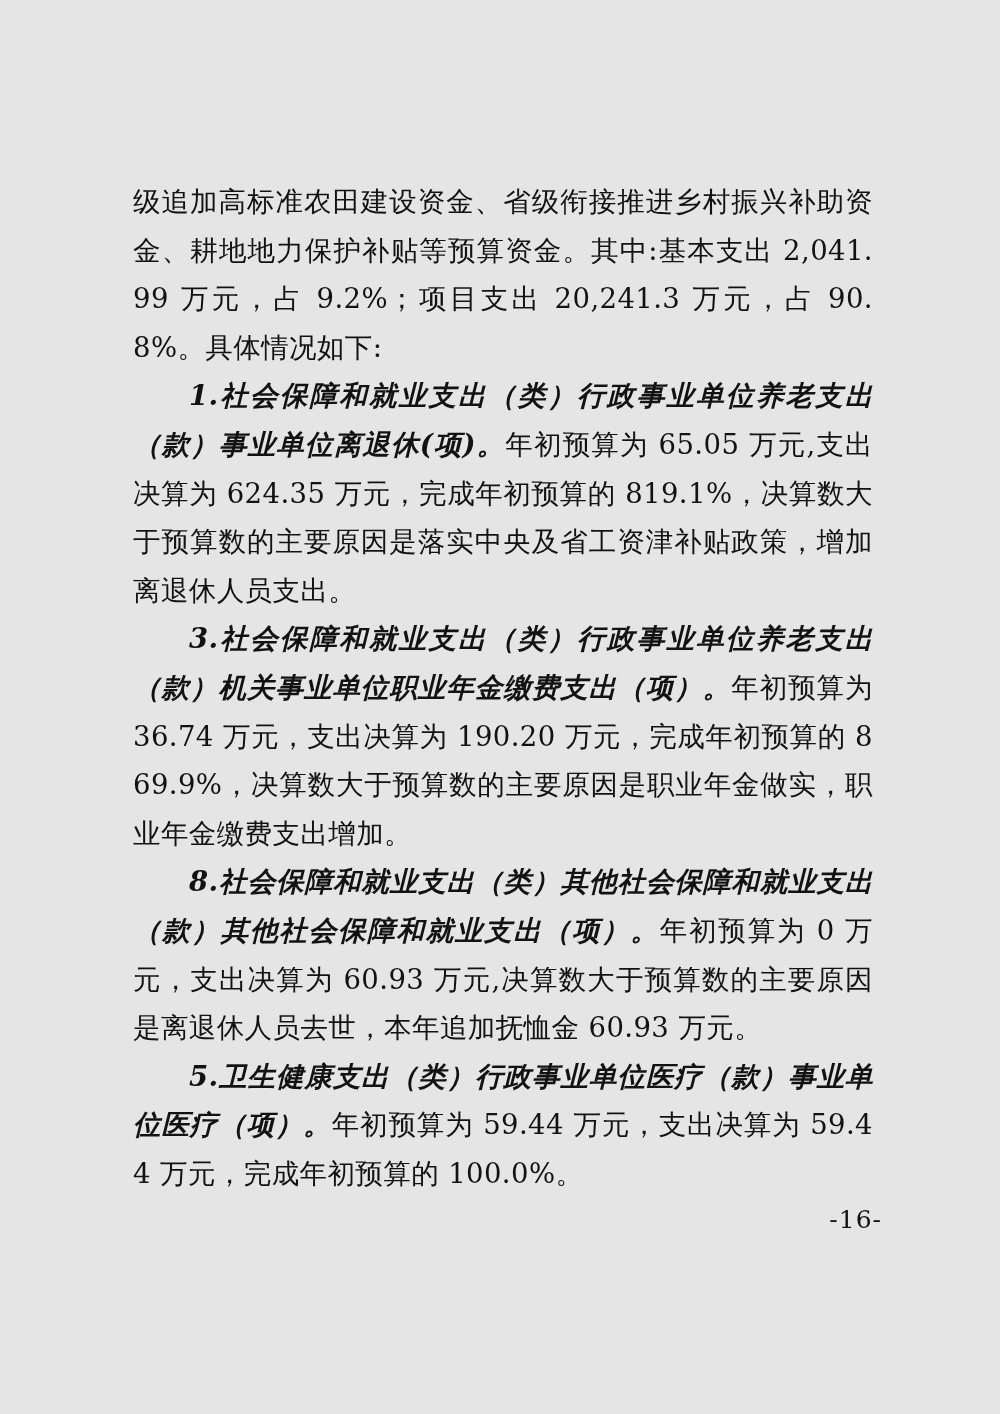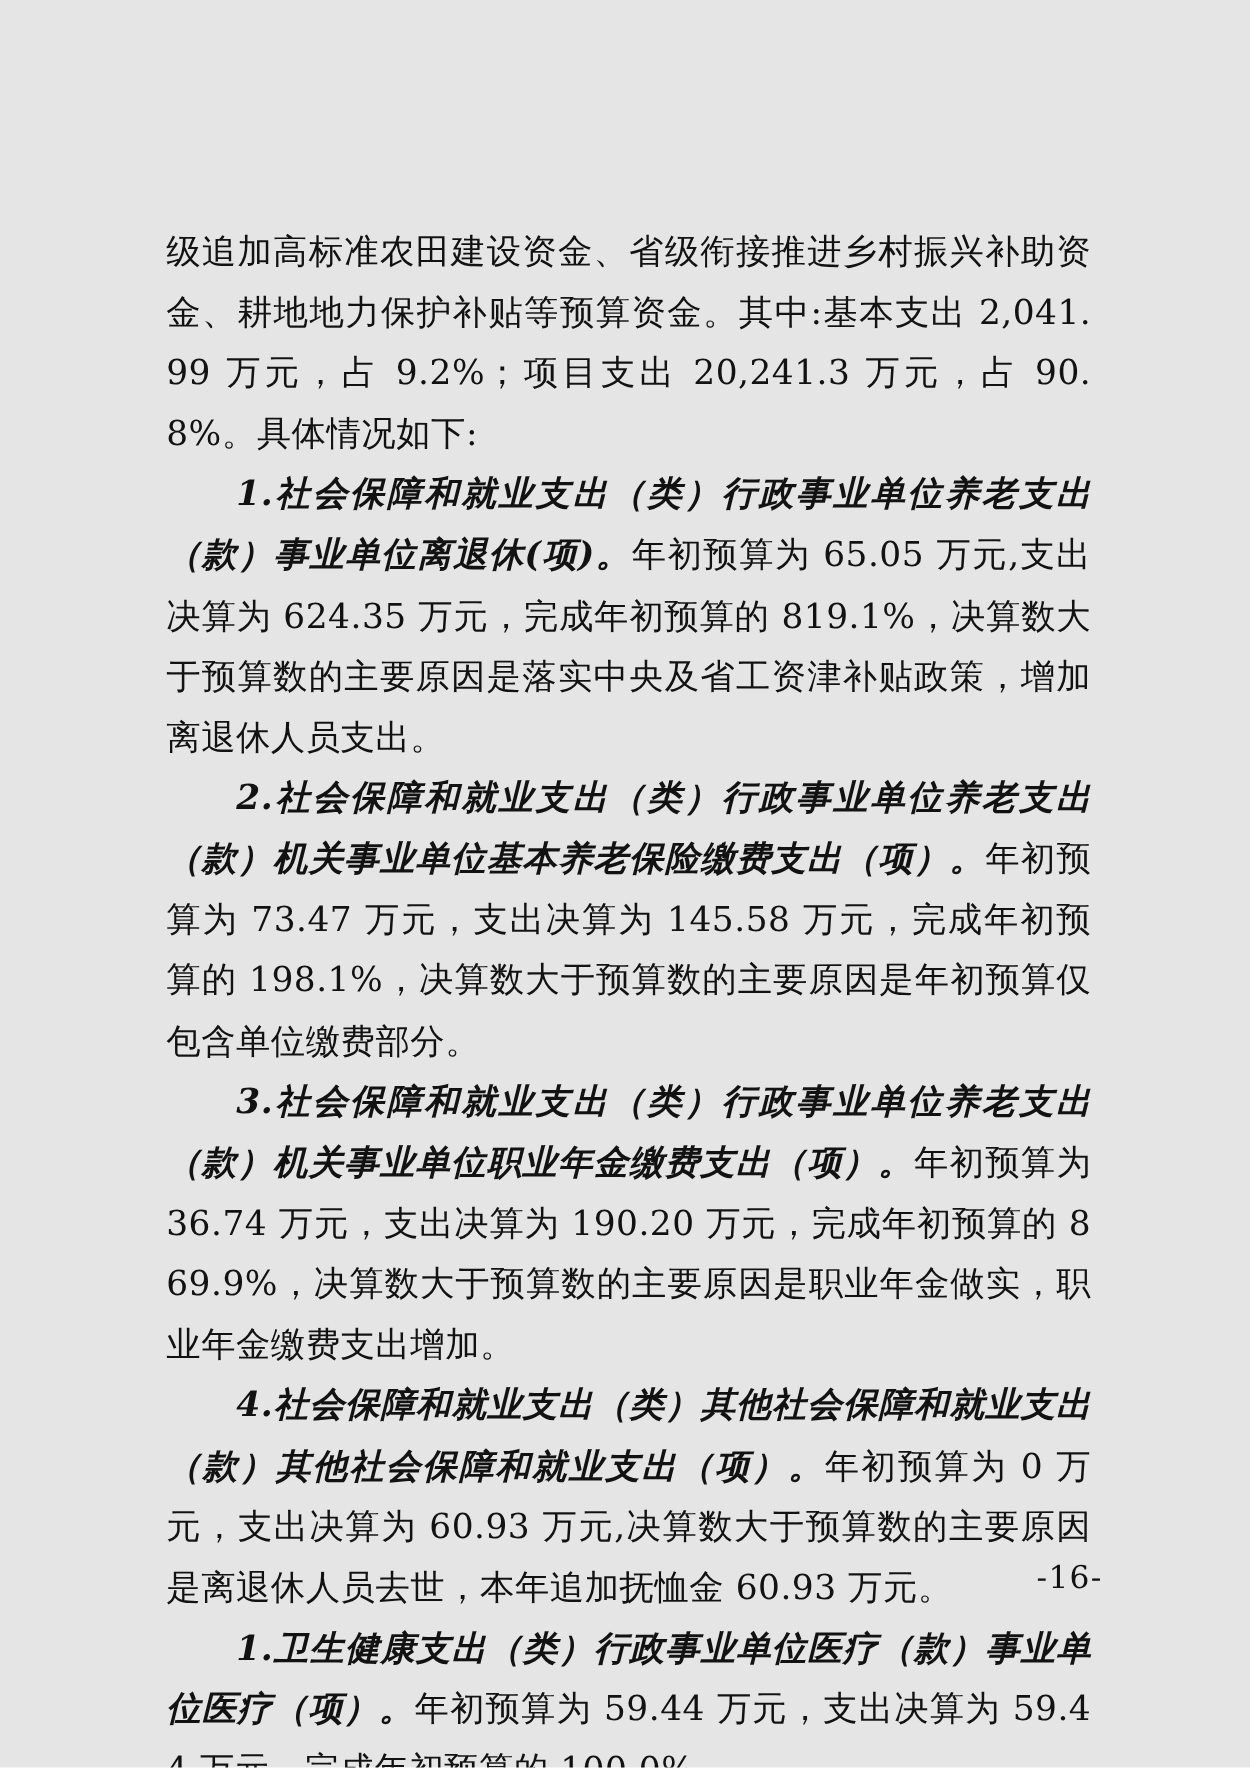--- a/index.html
+++ b/index.html
@@ -37,43 +37,42 @@
   }
   .para.item {
     text-indent: 56px;
   }
   .item-title {
     font-weight: 700;
     font-style: italic;
   }
   .footer-pagenum {
     position: absolute;
-    top: 1247px;
+    top: 1205px;
     right: 118px;
     font-size: 25px;
     line-height: 30px;
     letter-spacing: 1px;
     color: #121212;
     text-align: right;
   }
 </style>
 </head>
 <body>
 
 <div class="page">
   <div class="content">
 
     <p class="para">级追加高标准农田建设资金、省级衔接推进乡村振兴补助资金、耕地地力保护补贴等预算资金。其中:基本支出 2,041.99 万元，占 9.2%；项目支出 20,241.3 万元，占 90.8%。具体情况如下:</p>
 
     <p class="para item"><span class="item-title">1.社会保障和就业支出（类）行政事业单位养老支出（款）事业单位离退休(项)。</span><span>年初预算为 65.05 万元,支出决算为 624.35 万元，完成年初预算的 819.1%，决算数大于预算数的主要原因是落实中央及省工资津补贴政策，增加离退休人员支出。</span></p>
 
-    <p class="para item"><span class="item-title">2.社会保障和就业支出（类）行政事业单位养老支出（款）机关事业单位基本养老保险缴费支出（项）。</span><span>年初预算为 73.47 万元，支出决算为 145.58 万元，完成年初预算的 198.1%，决算数大于预算数的主要原因是年初预算仅包含单位缴费部分。</span></p>
 
     <p class="para item"><span class="item-title">3.社会保障和就业支出（类）行政事业单位养老支出（款）机关事业单位职业年金缴费支出（项）。</span><span>年初预算为 36.74 万元，支出决算为 190.20 万元，完成年初预算的 869.9%，决算数大于预算数的主要原因是职业年金做实，职业年金缴费支出增加。</span></p>
 
-    <p class="para item"><span class="item-title">4.社会保障和就业支出（类）其他社会保障和就业支出（款）其他社会保障和就业支出（项）。</span><span>年初预算为 0 万元，支出决算为 60.93 万元,决算数大于预算数的主要原因是离退休人员去世，本年追加抚恤金 60.93 万元。</span></p>
+    <p class="para item"><span class="item-title">8.社会保障和就业支出（类）其他社会保障和就业支出（款）其他社会保障和就业支出（项）。</span><span>年初预算为 0 万元，支出决算为 60.93 万元,决算数大于预算数的主要原因是离退休人员去世，本年追加抚恤金 60.93 万元。</span></p>
 
-    <p class="para item"><span class="item-title">1.卫生健康支出（类）行政事业单位医疗（款）事业单位医疗（项）。</span><span>年初预算为 59.44 万元，支出决算为 59.44 万元，完成年初预算的 100.0%。</span></p>
+    <p class="para item"><span class="item-title">5.卫生健康支出（类）行政事业单位医疗（款）事业单位医疗（项）。</span><span>年初预算为 59.44 万元，支出决算为 59.44 万元，完成年初预算的 100.0%。</span></p>
 
   </div>
 
   <div class="footer-pagenum">-16-</div>
 </div>
 
 </body></html>

